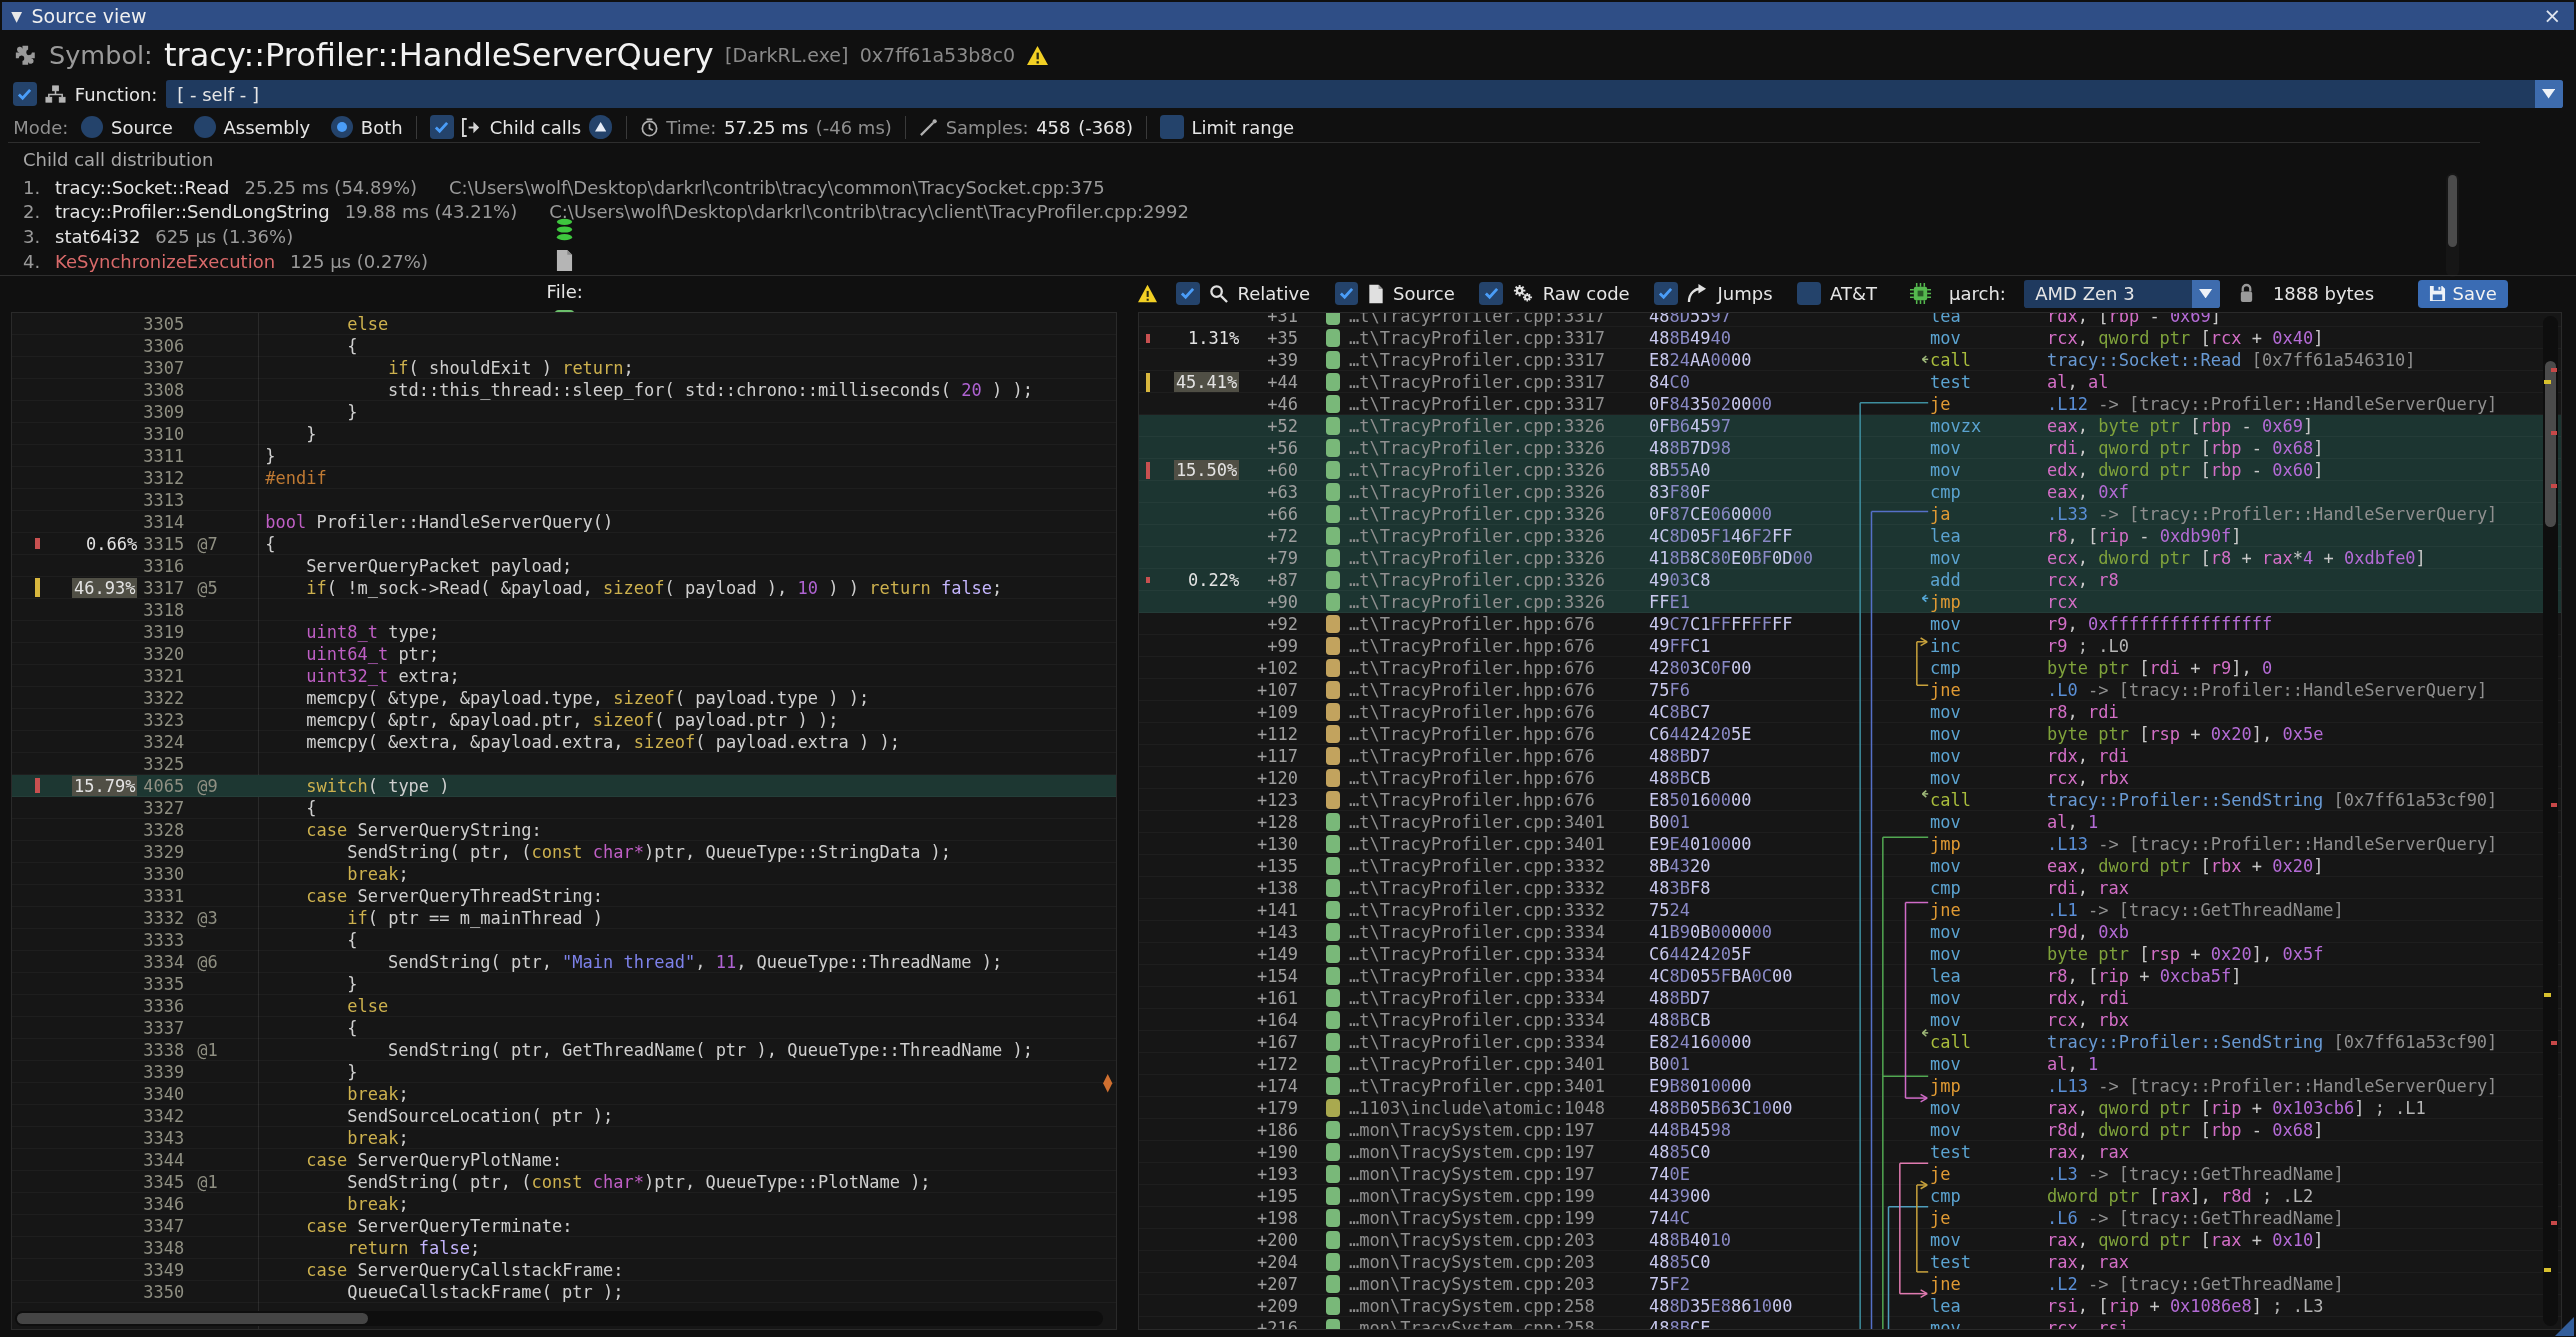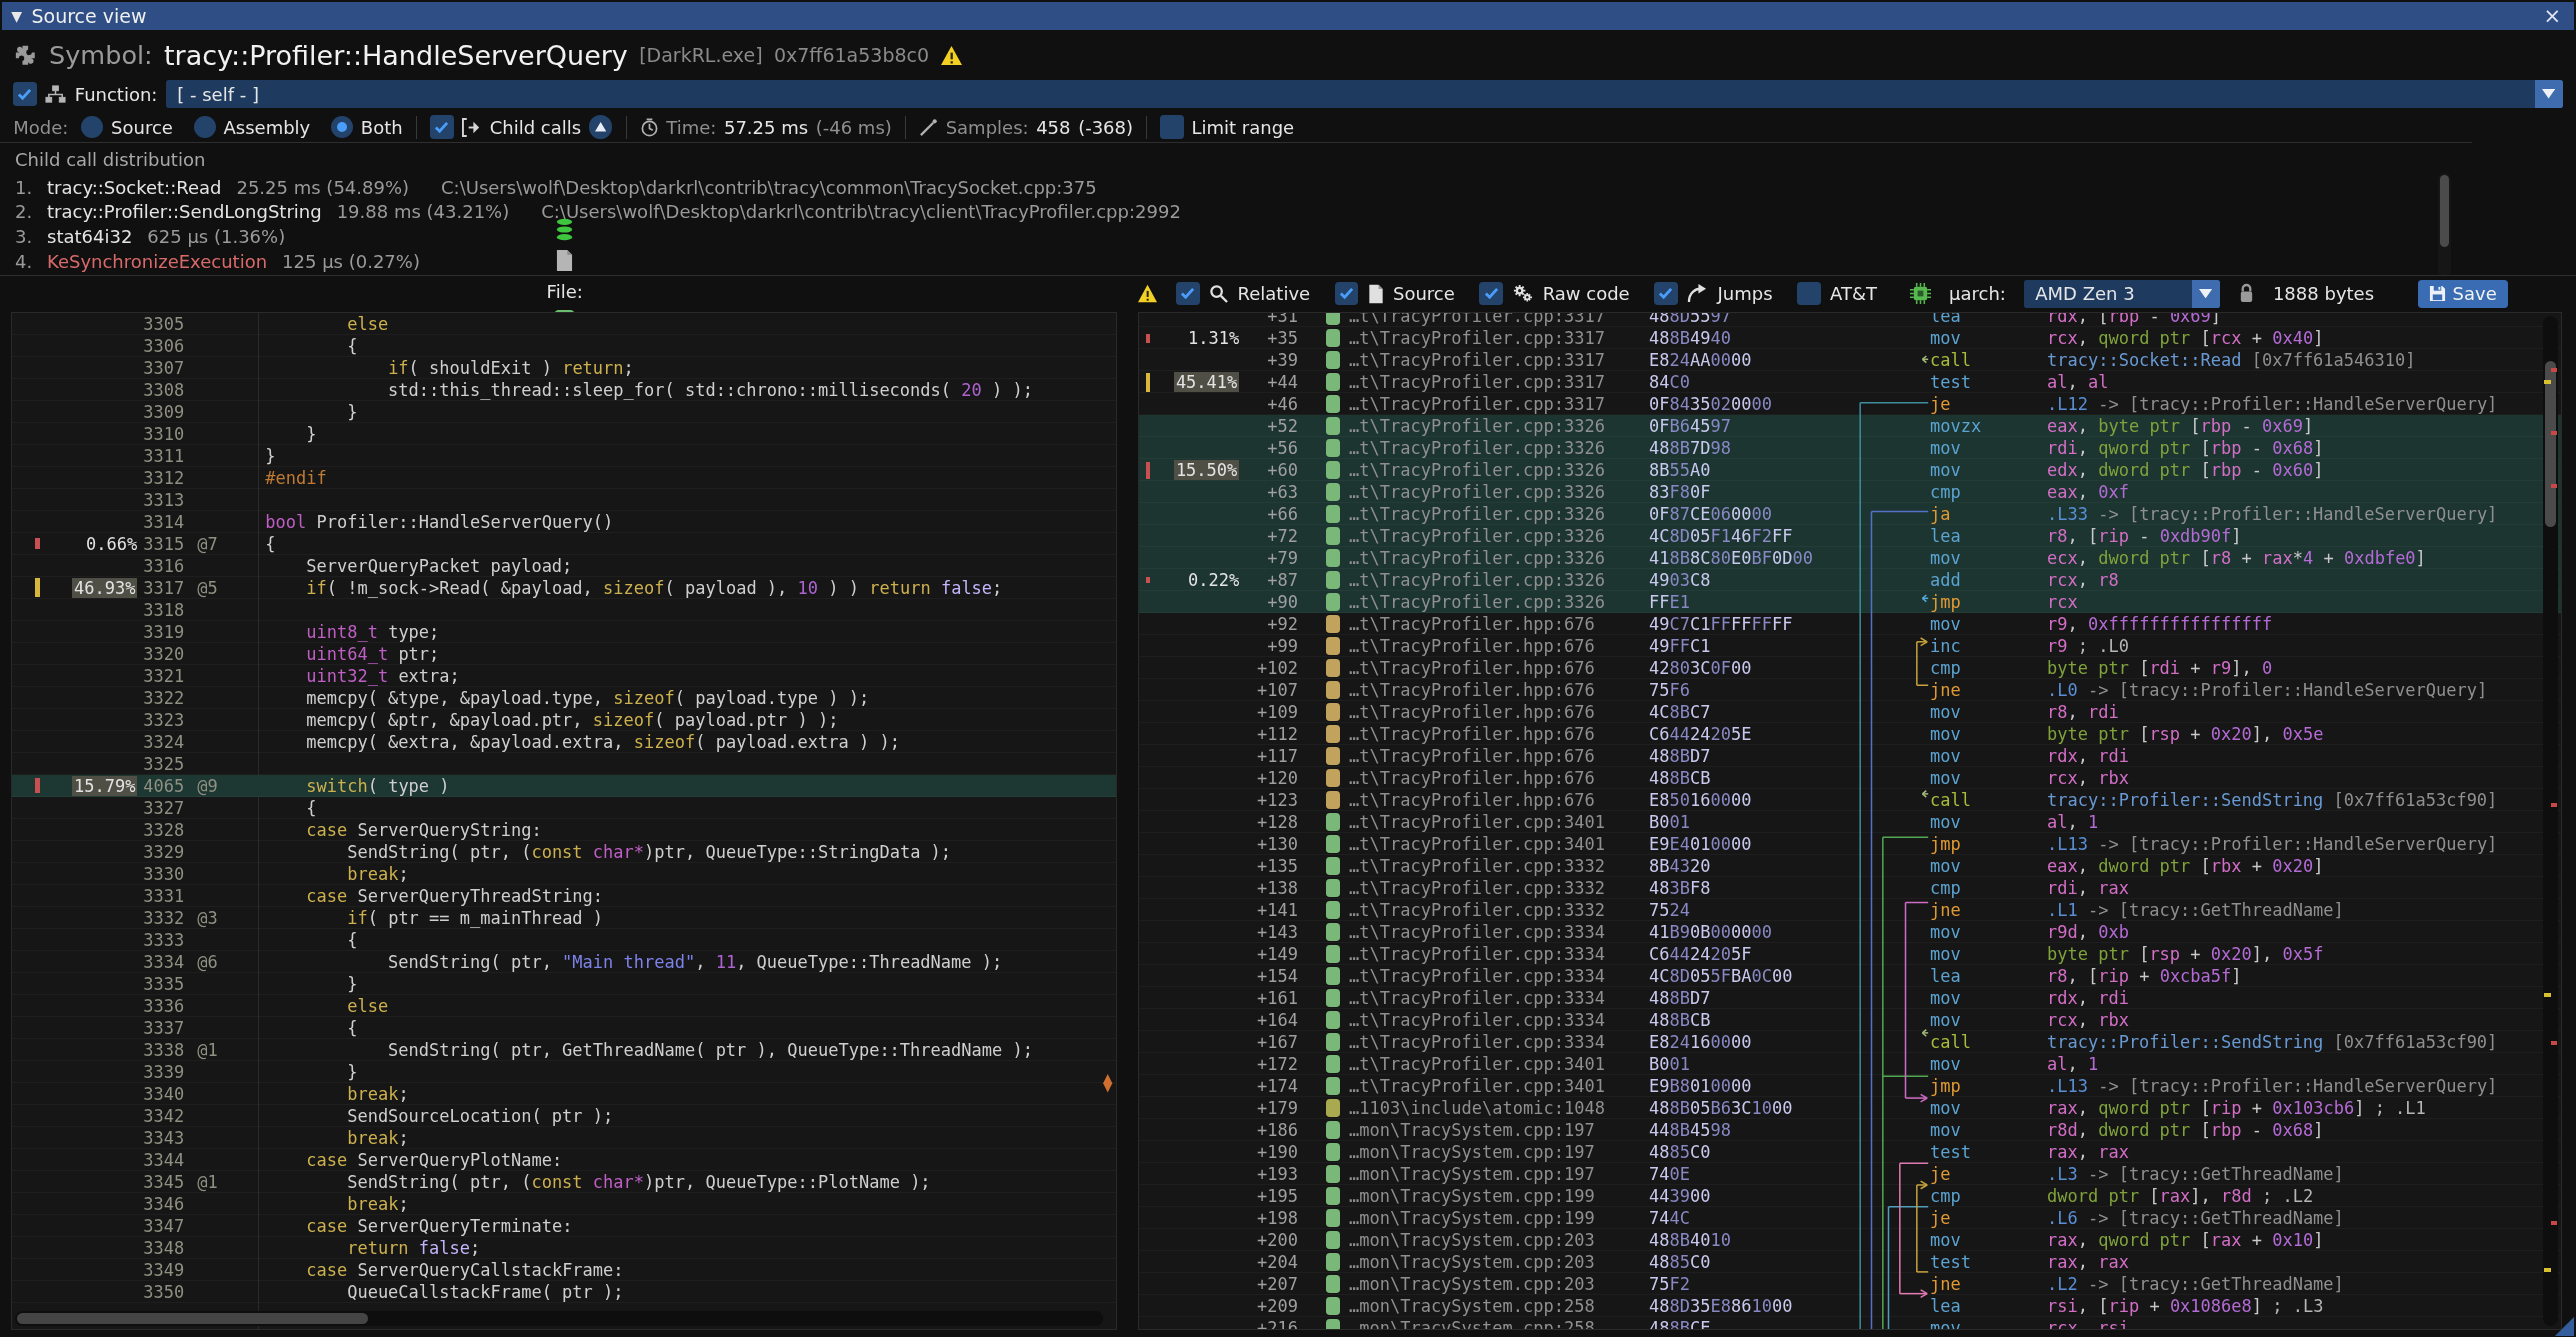--- a/index.html
+++ b/index.html
@@ -10,40 +10,40 @@
     font-family:"DejaVu Sans", sans-serif; color:#dcdcdc;
   }
   
   #titlebar { position:absolute; left:1.9px; top:1.9px; right:1.9px; height:28px;
     background:#2f4e86; display:flex; align-items:center; padding:0 9.4px; }
   #titlebar .collapse { color:#e8e8e8; font-size:14px; margin-right:9.4px; }
   #titlebar .title { color:#f0f0f0; font-size:19px; }
   #titlebar .close { margin-left:auto; color:#dfe5ef; font-size:21px; width:24.6px; text-align:center; }
   #symbol-row { position:absolute; left:13.2px; top:36px; height:38px; display:flex; align-items:center; gap:11.3px; }
   #symbol-row .sym-label { font-size:25.5px; color:#9a9a9a; }
-  #symbol-row .sym-name  { font-size:27px; color:#f2f2f2; }
+  #symbol-row .sym-name  { font-size:32px; color:#f2f2f2; }
   #symbol-row .sym-mod, #symbol-row .sym-addr { font-size:19px; color:#8a8a8a; }
   #function-row { position:absolute; left:13.2px; top:79px; right:13.2px; height:30px; display:flex; align-items:center; gap:8.5px; }
   #function-row .fn-label { font-size:18px; color:#e6e6e6; }
   .combo { background:#1f3a5f; border-radius:2.8px; height:28px; display:flex; align-items:center; position:relative; }
   .combo .combo-text { padding:0 11.3px; font-size:18px; color:#e6e6e6; white-space:nowrap; overflow:hidden; }
   .combo .combo-arrow { position:absolute; right:0; top:0; width:28px; height:28px; background:#3e6cae;
      border-radius:0 2.8px 2.8px 0; display:flex; align-items:center; justify-content:center; }
   .combo .combo-arrow svg { display:block; }
   #function-combo { flex:1; }
   #mode-row { position:absolute; left:13.2px; top:113px; height:28px; display:flex; align-items:center; font-size:18px; }
   #mode-row .lbl { color:#e6e6e6; }
   #mode-row .dim { color:#8f8f8f; }
   .vsep { width:0.9px; height:23px; background:#3a3a3a; margin:0 13.2px; }
   .checkbox { width:23.6px; height:23.6px; border-radius:3.8px; background:#24436b; display:inline-flex; align-items:center; justify-content:center; }
   .radio { width:22px; height:22px; border-radius:50%; background:#24436b; display:inline-flex; align-items:center; justify-content:center; }
   .radio .dot { width:10.4px; height:10.4px; border-radius:50%; background:#4a9df8; }
   .gap8{width:7.6px;} .gap14{width:13.2px;} .gap22{width:21px;}
   
-  #childcalls { position:absolute; left:0; top:142px; width:2472px; height:132px; border-top:0.9px solid #2e2e2e; }
+  #childcalls { position:absolute; left:8px; top:142px; width:2472px; height:132px; border-top:0.9px solid #2e2e2e; }
   #cc-header { position:absolute; left:15px; top:5.7px; font-size:18px; color:#a8a8a8; }
   #cc-list { position:absolute; left:15px; top:32px; right:38px; }
   .cc-row { height:24.6px; display:flex; align-items:center; font-size:18px; white-space:nowrap; }
   .cc-idx { color:#9a9a9a; width:32px; }
   .cc-name { color:#e4e4e4; }
   .cc-name.red { color:#d96a6a; }
   .cc-time { color:#9a9a9a; margin-left:15px; }
   .cc-path { color:#9a9a9a; margin-left:32px; }
   #cc-scrollbar { position:absolute; right:21px; top:30px; width:13.2px; height:104px; background:#161616; border-radius:6.6px; }
   #cc-thumb { position:absolute; left:1.9px; top:1.9px; width:9.4px; height:72px; background:#4b4b4b; border-radius:4.7px; }

